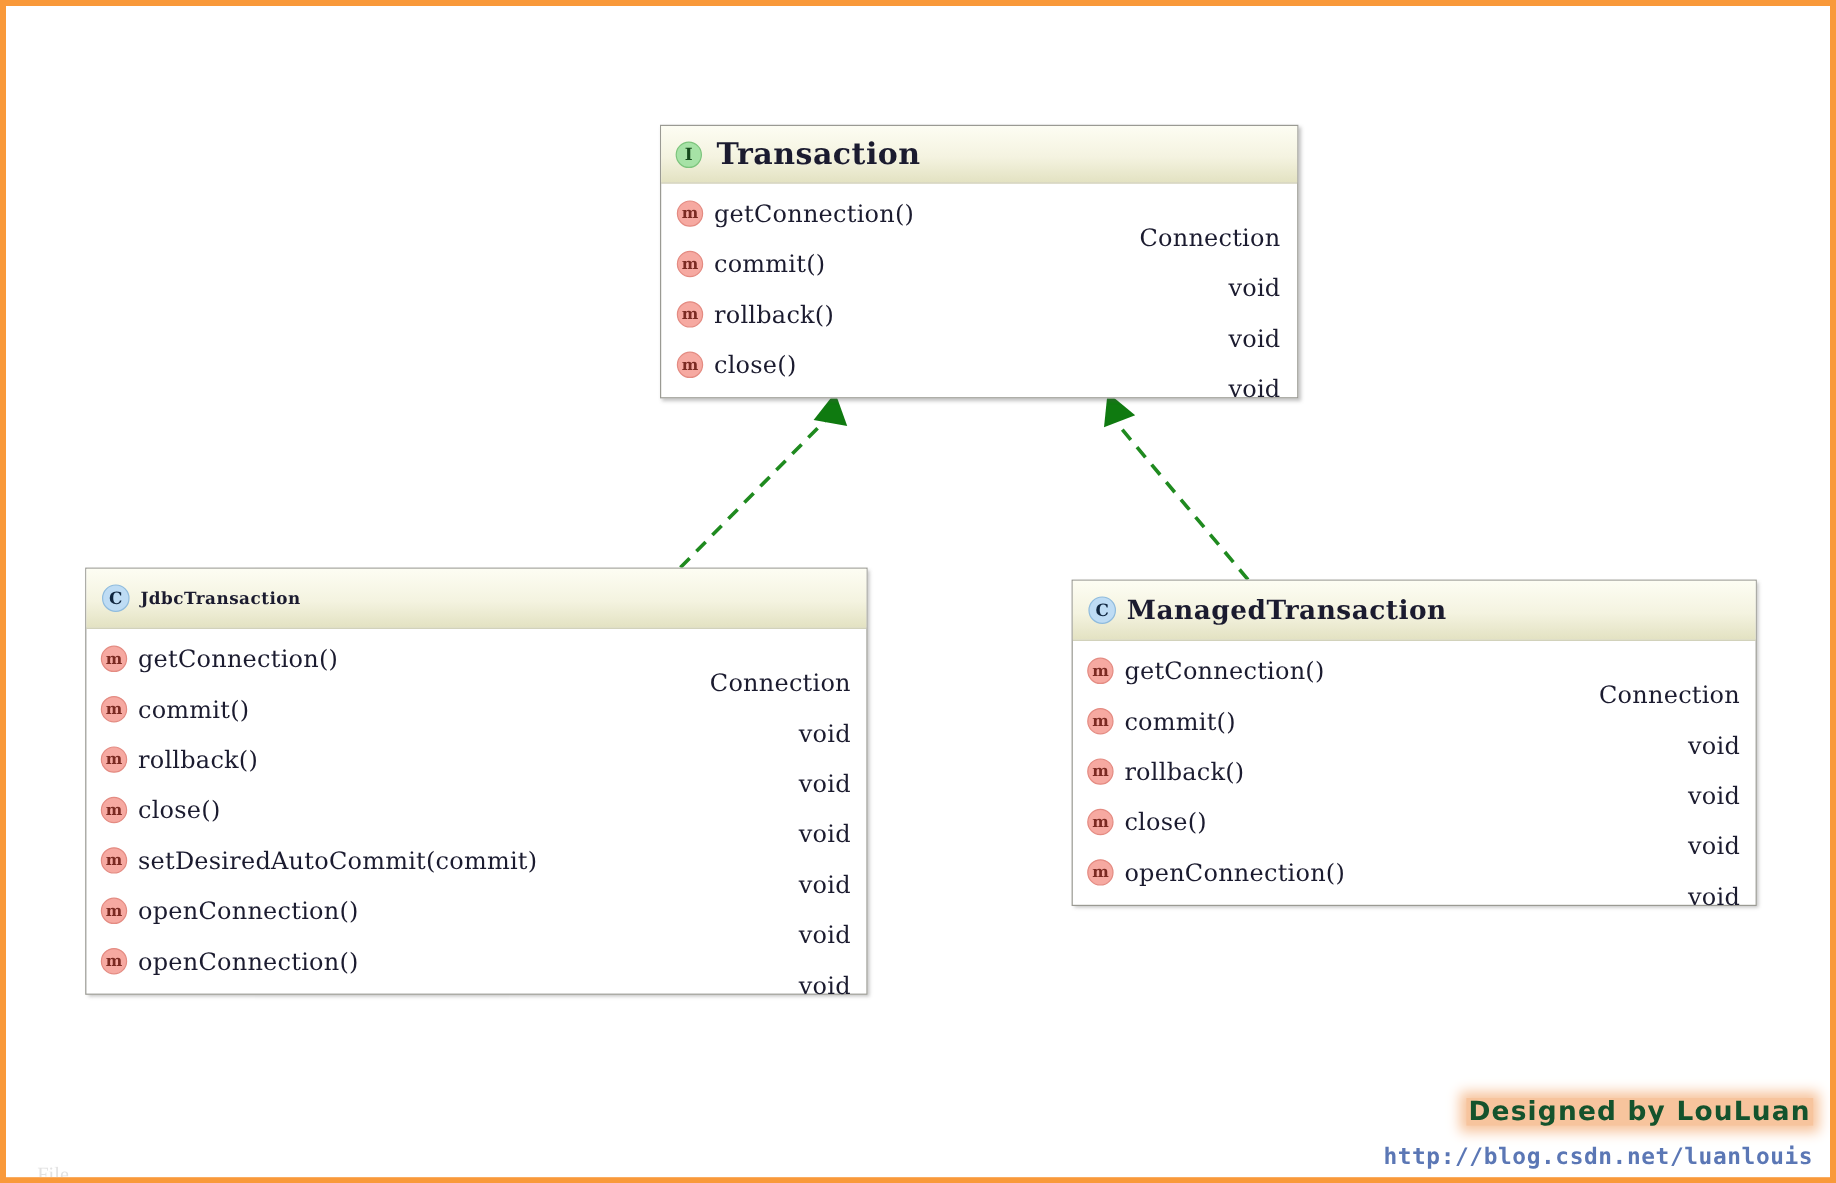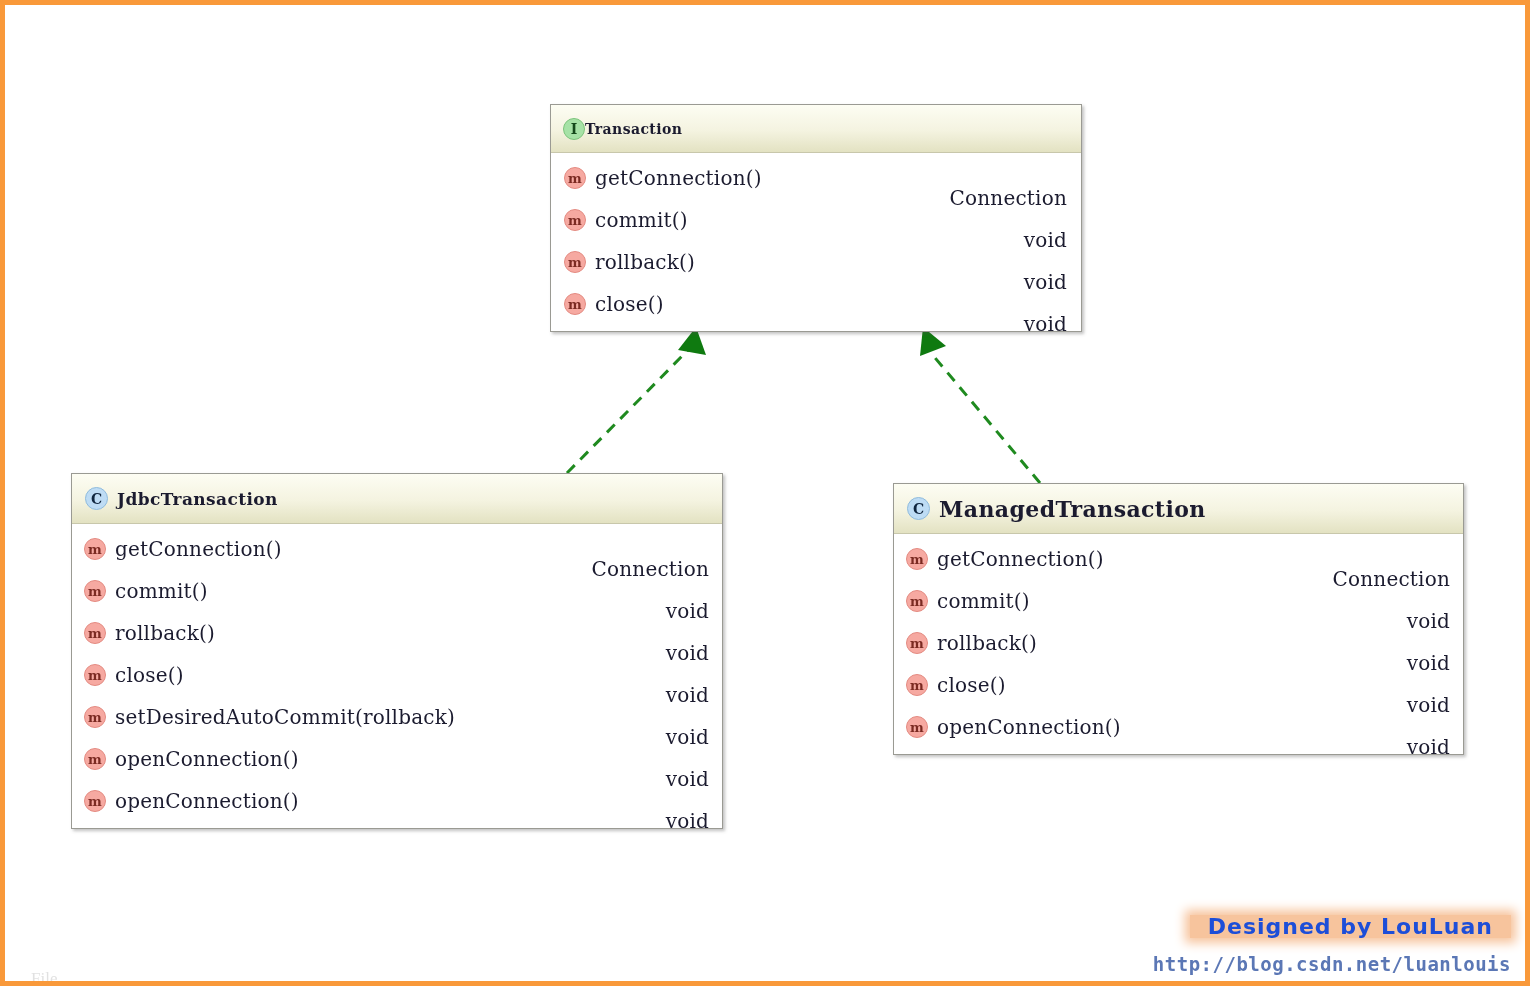--- a/index.html
+++ b/index.html
@@ -106,29 +106,29 @@
     border: 1px solid #e48b82;
     color: #7b2a22;
   }
 
   
   #box-transaction        { left: 545px; top: 99px;  width: 532px; }
   #box-jdbctransaction    { left: 66px;  top: 468px; width: 652px; }
   #box-managedtransaction { left: 888px; top: 478px; width: 571px; }
 
   #box-transaction .uml-header { height: 48px; padding: 0 10px 0 12px; }
-  #box-transaction .uml-title  { font-size: 14px; margin-left: 0; }
+  #box-transaction .uml-title  { font-size: 25px; margin-left: 12px; }
   #box-transaction .badge      { width: 22px; height: 22px; font-size: 14px; }
   #box-transaction .uml-row    { height: 42px; padding: 0 14px 0 13px; }
   #box-transaction .badge-method { width: 22px; height: 22px; font-size: 13px; margin-right: 9px; }
   #box-transaction .member-name,
   #box-transaction .member-type { font-size: 20px; }
 
   #box-jdbctransaction .uml-header { height: 50px; padding: 0 10px 0 13px; }
-  #box-jdbctransaction .uml-title  { font-size: 17px; margin-left: 9px; }
+  #box-jdbctransaction .uml-title  { font-size: 14px; margin-left: 9px; }
   #box-jdbctransaction .badge      { width: 23px; height: 23px; font-size: 14px; }
   #box-jdbctransaction .uml-row    { height: 42px; padding: 0 13px 0 12px; }
   #box-jdbctransaction .badge-method { width: 22px; height: 22px; font-size: 13px; margin-right: 9px; }
   #box-jdbctransaction .member-name,
   #box-jdbctransaction .member-type { font-size: 20px; }
 
   #box-managedtransaction .uml-header { height: 50px; padding: 0 10px 0 13px; }
   #box-managedtransaction .uml-title  { font-size: 22px; margin-left: 9px; }
   #box-managedtransaction .badge      { width: 23px; height: 23px; font-size: 14px; }
   #box-managedtransaction .uml-row    { height: 42px; padding: 0 13px 0 12px; }
@@ -141,26 +141,26 @@
     position: absolute;
     right: 14px;
     bottom: 6px;
     text-align: right;
     user-select: none;
   }
   #watermark-title {
     font-family: "DejaVu Sans", sans-serif;
     font-weight: bold;
     font-size: 22px;
-    color: #1d4ed8;
+    color: #14532d;
     letter-spacing: 1px;
     background: #f7c49d;
     box-shadow: 0 0 10px 5px #f7c49d;
     display: inline-block;
-    padding: 0 18px;
+    padding: 0 2px;
     line-height: 1.05;
   }
   #watermark-url {
     font-family: "DejaVu Sans Mono", monospace;
     font-weight: bold;
     font-size: 19px;
     color: #5b77b5;
     letter-spacing: 0.5px;
     margin-top: 17px;
     line-height: 1.05;
@@ -249,21 +249,21 @@
           <span class="member-name">rollback()</span>
           <span class="member-type">void</span>
         </div>
         <div class="uml-row">
           <span class="badge badge-method">m</span>
           <span class="member-name">close()</span>
           <span class="member-type">void</span>
         </div>
         <div class="uml-row">
           <span class="badge badge-method">m</span>
-          <span class="member-name">setDesiredAutoCommit(rollback)</span>
+          <span class="member-name">setDesiredAutoCommit(commit)</span>
           <span class="member-type">void</span>
         </div>
         <div class="uml-row">
           <span class="badge badge-method">m</span>
           <span class="member-name">openConnection()</span>
           <span class="member-type">void</span>
         </div>
         <div class="uml-row">
           <span class="badge badge-method">m</span>
           <span class="member-name">openConnection()</span>

